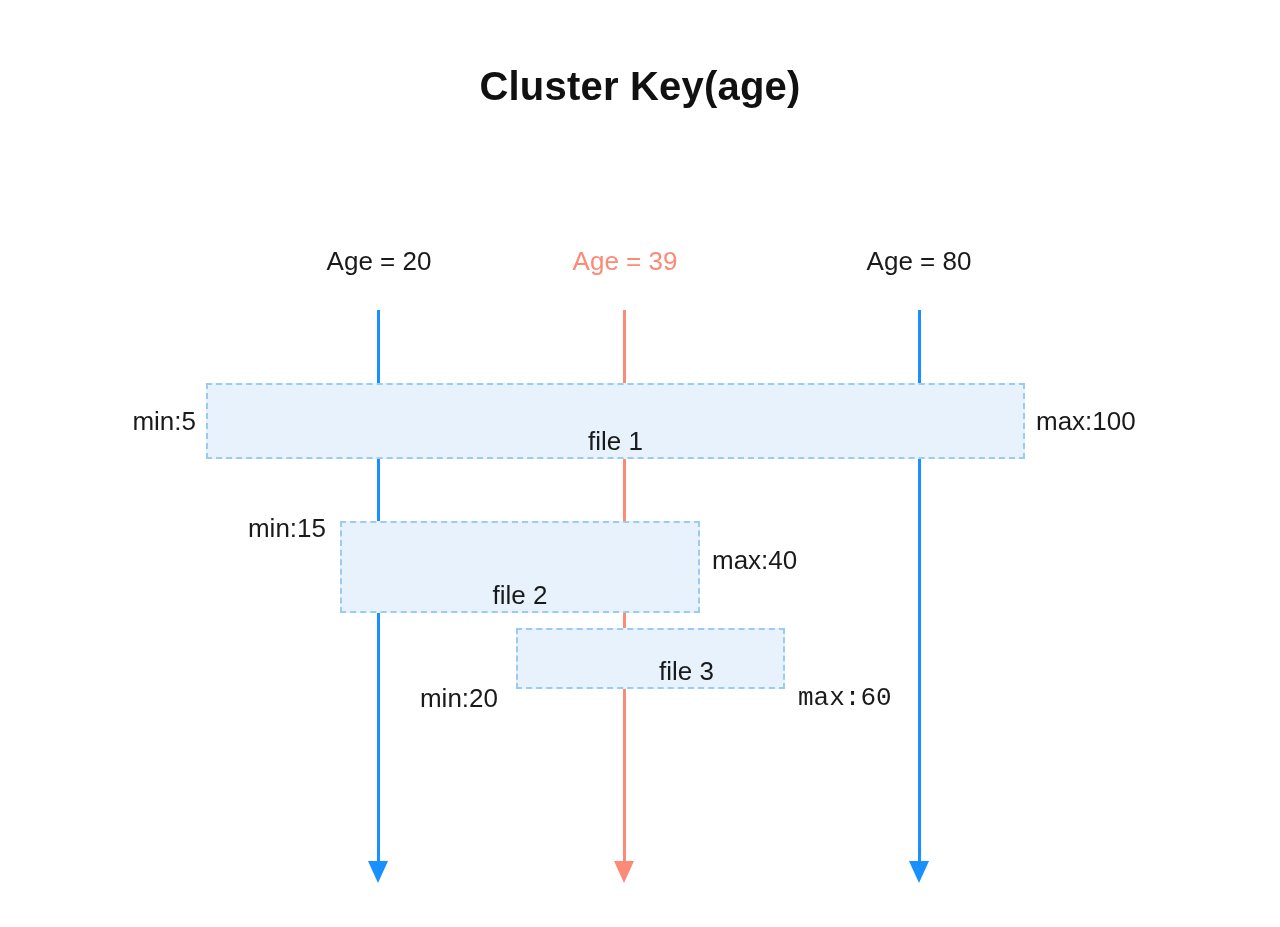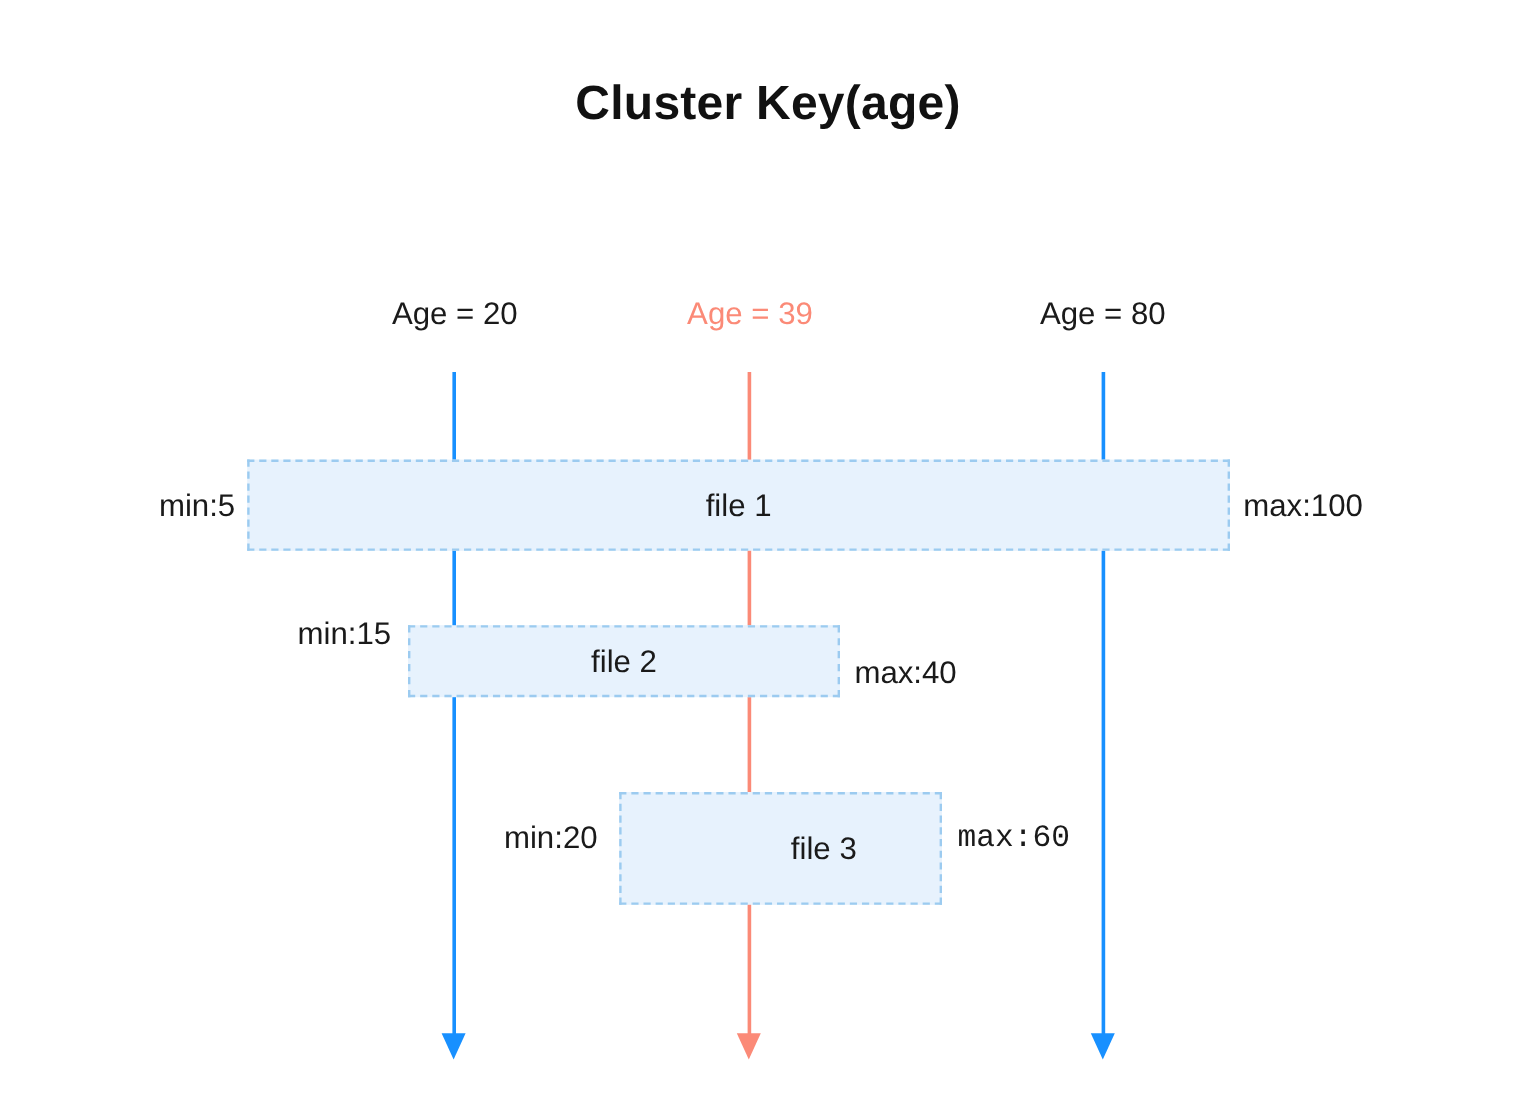--- a/index.html
+++ b/index.html
@@ -69,21 +69,21 @@
     white-space: nowrap;
   }
 
   
   .file-box {
     position: absolute;
     box-sizing: border-box;
     background: #e7f2fd;
     border: 2px dashed #9ccbf0;
     display: flex;
-    align-items: center;
+    align-items: flex-end;
     justify-content: center;
   }
   .file-box .file-label {
     font-size: 26px;
     color: #1a1a1a;
     position: relative;
     white-space: nowrap;
   }
   .side-label {
     position: absolute;
@@ -125,27 +125,27 @@
   <div class="side-label minlabel" style="left: 20px; top: 406px; width: 176px;">min:5</div>
 
   <div class="file-box" style="left: 206px; top: 383px; width: 819px; height: 76px;">
     <span class="file-label">file 1</span>
   </div>
 
   <div class="side-label maxlabel" style="left: 1036px; top: 406px; width: 220px;">max:100</div>
 
   <div class="side-label minlabel" style="left: 130px; top: 513px; width: 196px;">min:15</div>
 
-  <div class="file-box" style="left: 340px; top: 521px; width: 360px; height: 60px;">
+  <div class="file-box" style="left: 340px; top: 521px; width: 360px; height: 92px;">
     <span class="file-label">file 2</span>
   </div>
 
   <div class="side-label maxlabel" style="left: 712px; top: 545px; width: 220px;">max:40</div>
 
   <div class="side-label minlabel" style="left: 296px; top: 683px; width: 202px;">min:20</div>
 
-  <div class="file-box" style="left: 516px; top: 660px; width: 269px; height: 94px;">
+  <div class="file-box" style="left: 516px; top: 628px; width: 269px; height: 61px;">
     <span class="file-label" style="position:relative; left:36px;">file 3</span>
   </div>
 
   <div class="side-label maxlabel" style="left: 798px; top: 683px; width: 220px; font-family: Liberation Mono, monospace;">max:60</div>
 
 </div>
 
 </body></html>

